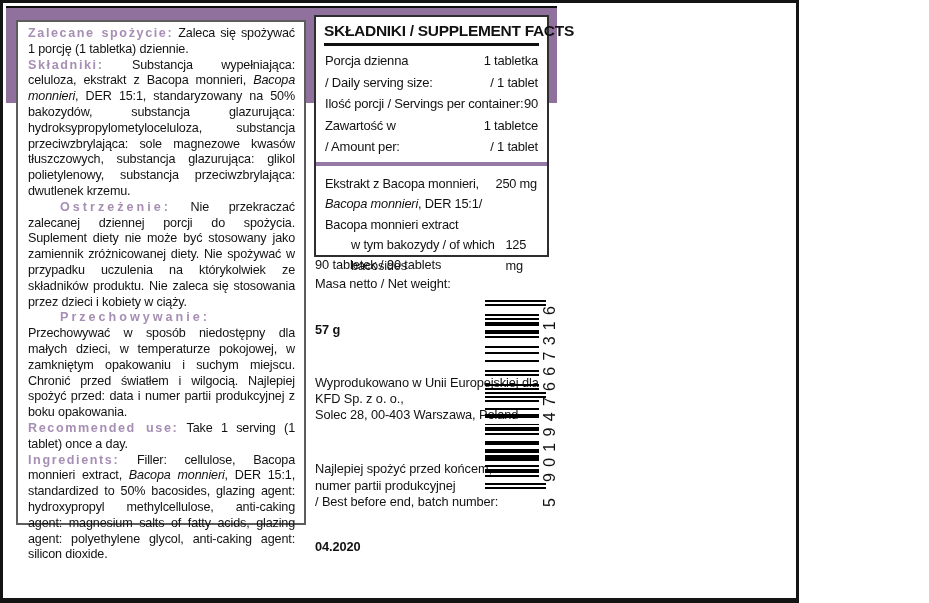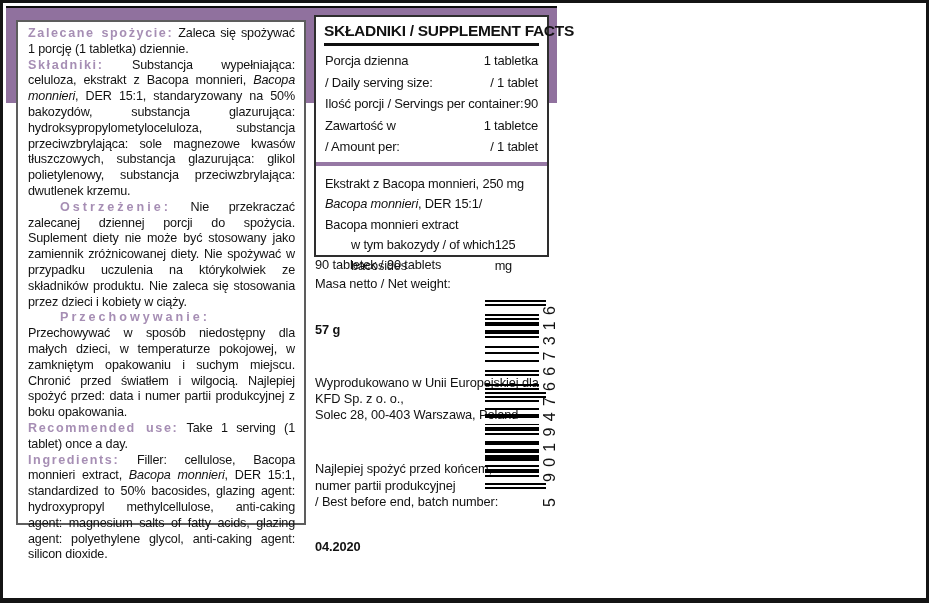--- a/index.html
+++ b/index.html
@@ -1,16 +1,16 @@
 <!DOCTYPE html>
 <html><head>
 <meta charset="utf-8">
 <style>
   html,body{margin:0;padding:0;background:#fff;}
-  .canvas{position:relative;width:929px;height:603px;box-sizing:border-box;
+  .canvas{position:relative;width:799px;height:603px;box-sizing:border-box;
     border:3px solid #141414;border-bottom-width:5px;background:#fff;
     font-family:"Liberation Sans",sans-serif;color:#121212;overflow:hidden;text-decoration:underline;}
   .band{position:absolute;left:3px;top:3px;width:551px;height:95px;
     border-top:2px solid #0e0e0e;}
   
   .left-panel{position:absolute;left:13px;top:17px;width:290px;height:505px;
     box-sizing:border-box;background:#fff;border:2px solid #5d5d5d;
     padding:4px 9px 4px 10px;text-align:justify;
     font-size:12.6px;line-height:15.8px;letter-spacing:-0.15px;}
   .sec{margin:0;}
@@ -19,21 +19,21 @@
   .it{font-style:italic;}
   
   .facts{position:absolute;left:311px;top:12px;width:235px;height:242px;
     box-sizing:border-box;background:#fff;border:2px solid #2e2e2e;}
   .facts-title{font-weight:bold;font-size:15.5px;letter-spacing:-0.3px;
     padding:5px 8px 3px 8px;white-space:nowrap;}
   .facts-rule{height:3px;background:#0f0f0f;margin:0 8px;}
   .frows{padding:4px 9px 2px 9px;font-size:13px;letter-spacing:-0.2px;}
   .frow{display:flex;justify-content:space-between;line-height:21.5px;align-items:flex-end;}
   .fdivider{height:4px;margin:2px 0 4px 0;}
-  .irows{padding:4px 23px 0 9px;font-size:12.8px;letter-spacing:-0.2px;}
+  .irows{padding:4px 10px 0 9px;font-size:12.8px;letter-spacing:-0.2px;}
   .irow{display:flex;justify-content:space-between;line-height:20.5px;}
   .irow.indent{padding-left:26px;}
   
   .tblock{position:absolute;left:312px;font-size:12.8px;letter-spacing:-0.1px;}
   .tb-pkg{top:253px;line-height:18.5px;}
   .tb-producer{top:372px;line-height:16.2px;}
   .tb-bb{top:458px;line-height:16.6px;}
   .line{white-space:nowrap;}
   .line.bold{font-weight:bold;margin-top:28px;}
   

